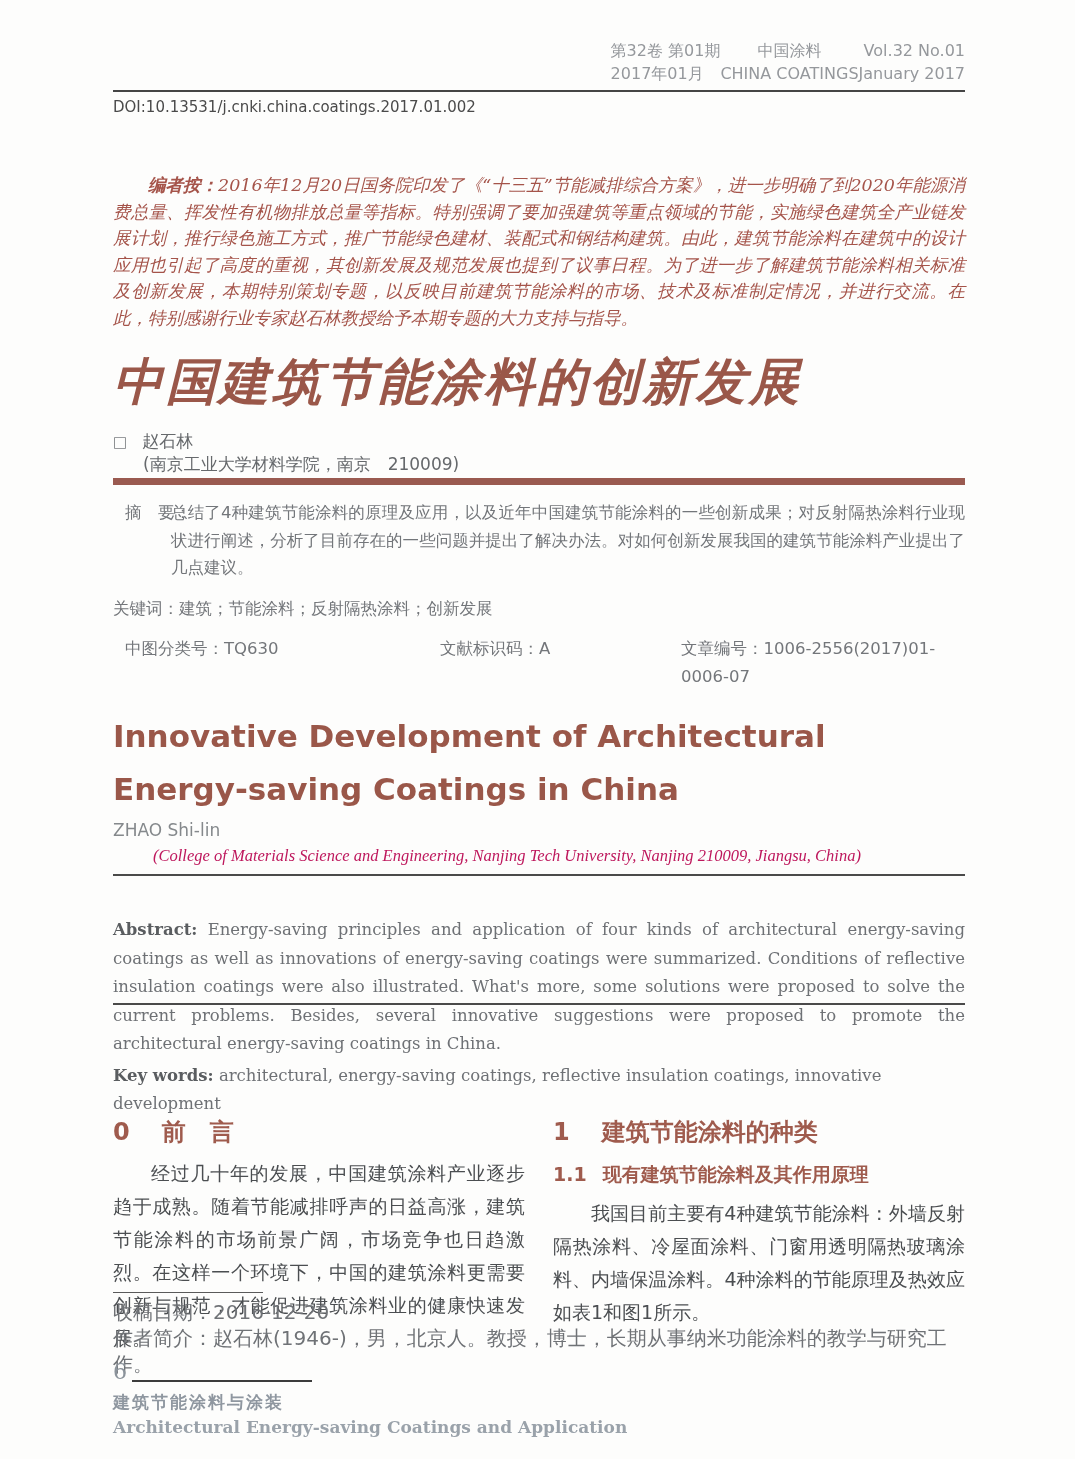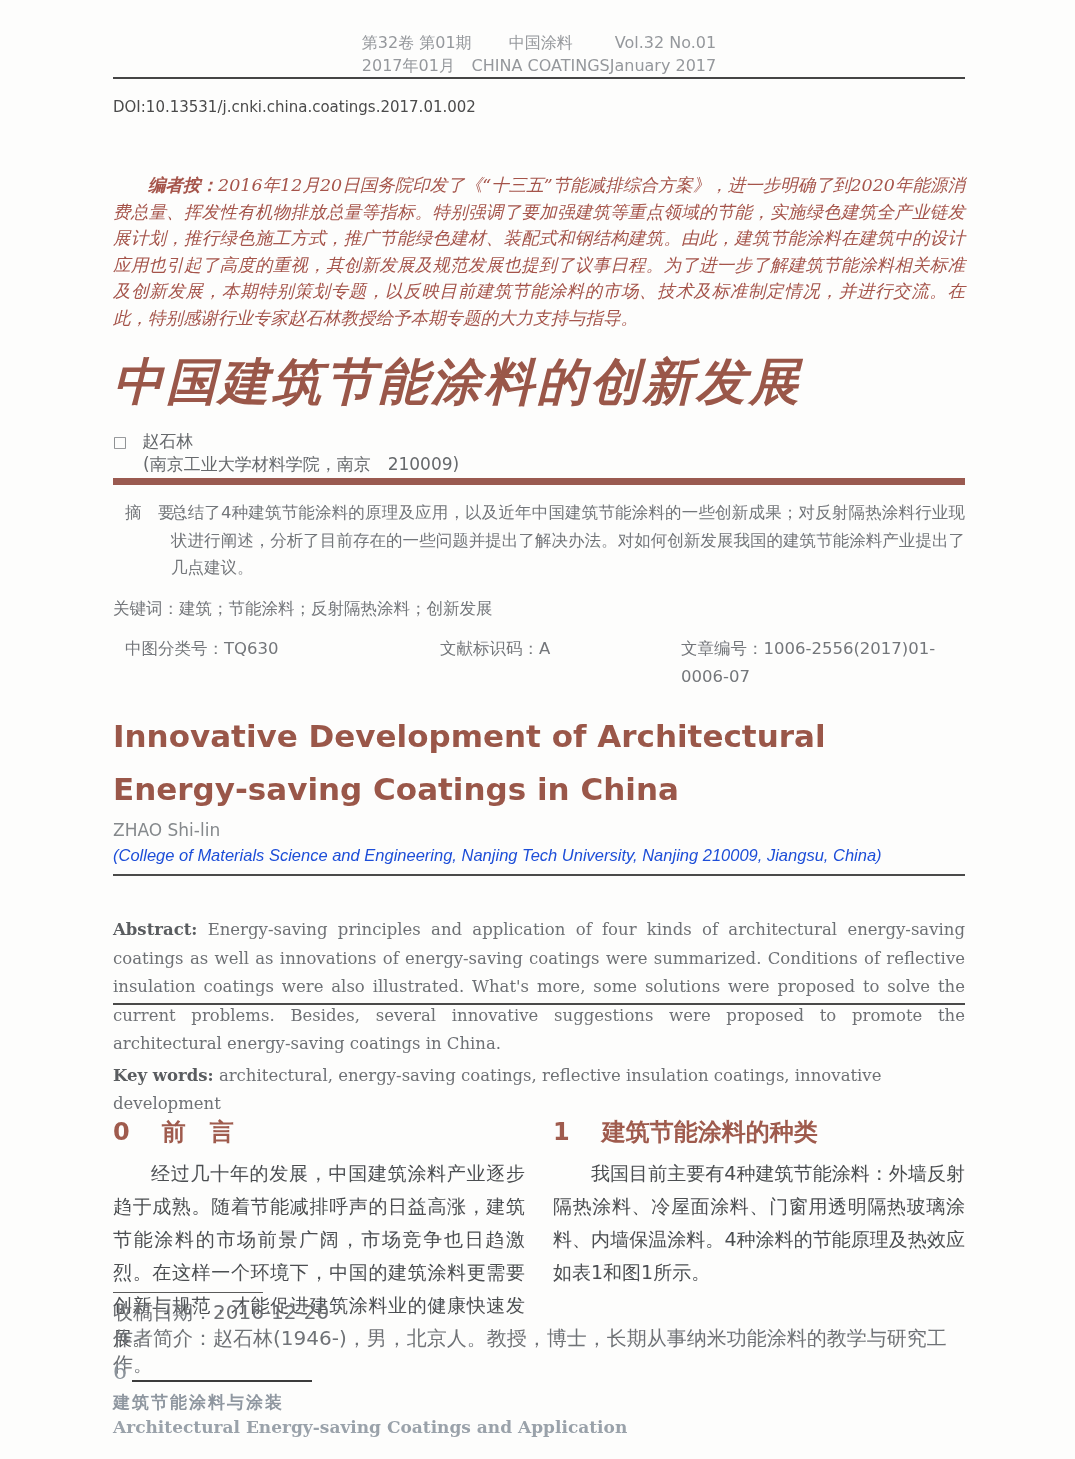--- a/index.html
+++ b/index.html
@@ -9,23 +9,23 @@
     width: 1075px;
     height: 1459px;
     margin: 0 auto;
     background: #fdfdfc;
     font-family: "DejaVu Sans", sans-serif;
     overflow: hidden;
   }
   .abs-block { position: absolute; left: 113px; right: 110px; }
 
   
-  .hdr { top: 31px; display: flex; justify-content: center;
+  .hdr { top: 39px; display: flex; justify-content: flex-end;
          color: #95989c; font-size: 16px; line-height: 23px;
-         border-bottom: 2px solid #454545; }
+         border-bottom: 2px solid #454545; padding-bottom: 5px; }
   .hdr-c { text-align: center; }
   .hdr-r { text-align: right; }
   .doi { top: 98px; color: #4a4a4a; font-size: 15px; }
 
   
   .editor-note { top: 172px; color: #a5544a; font-size: 17.5px; line-height: 26.5px;
                  font-style: italic; text-align: justify; text-indent: 2em;
                  font-family: "DejaVu Serif", serif; }
   .editor-note .lbl { font-weight: bold; }
 
@@ -44,22 +44,22 @@
   .kw-row { margin-top: 13px; }
   .clc-row { position: relative; margin-top: 13px; height: 24px; }
   .clc-row .clc   { position: absolute; left: 12px; }
   .clc-row .dcode { position: absolute; left: 327px; }
   .clc-row .artid { position: absolute; left: 568px; }
 
   
   .en-title { top: 710px; color: #9a5749; font-size: 31px; font-weight: bold;
               line-height: 53px; max-width: 835px; }
   .en-author { top: 820px; color: #85898c; font-size: 17px; }
-  .en-affil { top: 846px; color: #1d4ed8; font-size: 16.5px; font-style: italic;
-              font-family: Liberation Sans, sans-serif; }
+  .en-affil { top: 846px; color: #be185d; font-size: 16.5px; font-style: italic;
+              font-family: Liberation Serif, serif; margin-left: 40px; }
   .rule-thin-1 { top: 874px; border-top: 2px solid #4a4a4a; }
 
   
   .en-abs { top: 916px; color: #6e7175; font-size: 16.5px; line-height: 28.5px;
             text-align: justify; font-family: "DejaVu Serif", serif; }
   .en-abs .lbl { font-weight: bold; color: #5a5d60; }
   .en-kw { margin-top: 3px; text-align: left; }
   .rule-thin-2 { top: 1003px; border-top: 2px solid #4a4a4a; }
 
   
@@ -161,20 +161,23 @@
     <div class="col">
       <div class="sec-h">
         <span class="num">0</span><span>前　言</span>
       </div>
       <p class="body">经过几十年的发展，中国建筑涂料产业逐步趋于成熟。随着节能减排呼声的日益高涨，建筑节能涂料的市场前景广阔，市场竞争也日趋激烈。在这样一个环境下，中国的建筑涂料更需要创新与规范，才能促进建筑涂料业的健康快速发展。</p>
     </div>
     <div class="col">
       <div class="sec-h">
         <span class="num">1</span><span>建筑节能涂料的种类</span>
       </div>
+      <div class="sec-h2">
+        <span class="num">1.1</span><span>现有建筑节能涂料及其作用原理</span>
+      </div>
       <p class="body">我国目前主要有4种建筑节能涂料：外墙反射隔热涂料、冷屋面涂料、门窗用透明隔热玻璃涂料、内墙保温涂料。4种涂料的节能原理及热效应如表1和图1所示。</p>
     </div>
   </div>
 
   <div class="abs-block footnote">
     <div class="fn-rule"></div>
     <div>
       <span>收稿日期：</span><span>2016-12-20</span>
     </div>
     <div>

